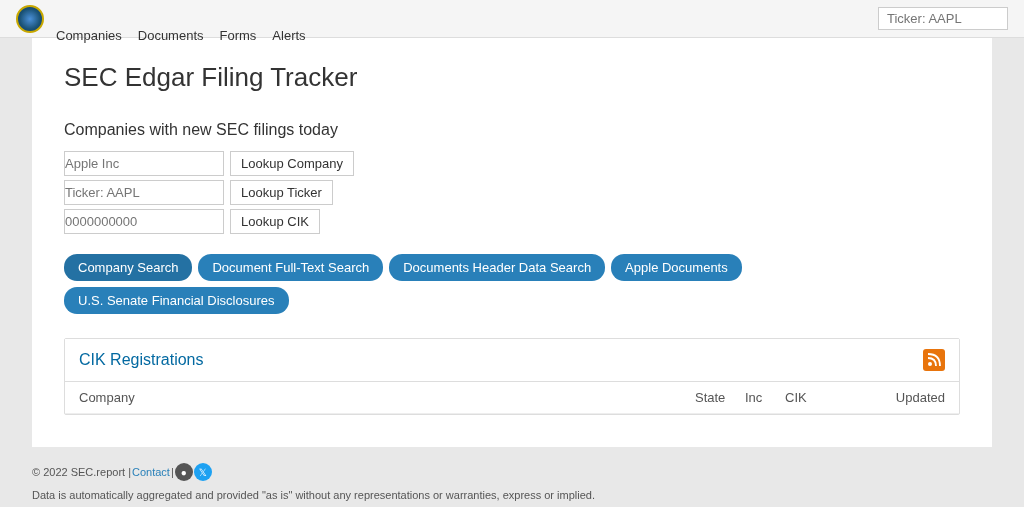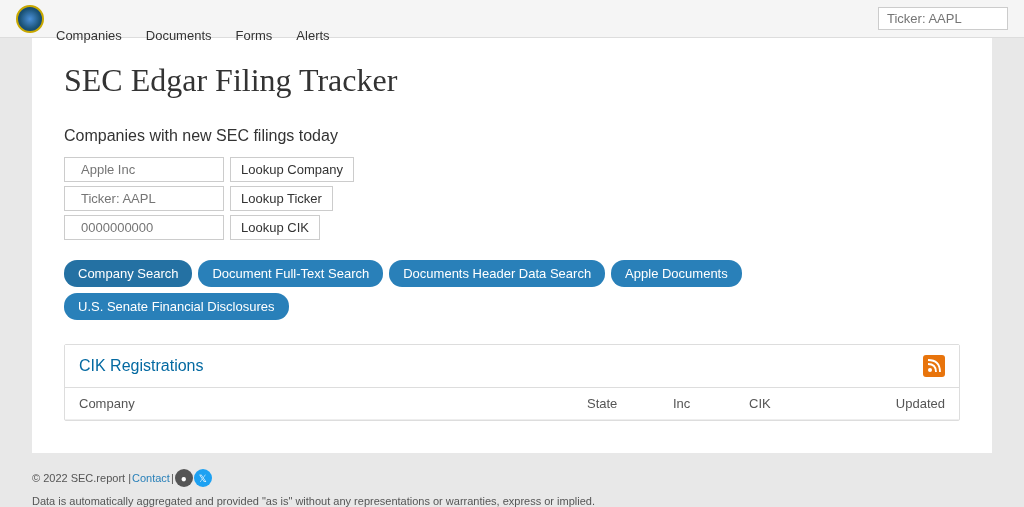--- a/index.html
+++ b/index.html
@@ -14,21 +14,21 @@
       padding: 0 16px;
       height: 38px;
     }
     .nav-logo {
       width: 28px; height: 28px; margin-right: 12px;
       background: radial-gradient(circle, #4a90d9 0%, #1a5276 60%, #0d3b6e 100%);
       border-radius: 50%;
       border: 2px solid #c8a800;
       flex-shrink: 0;
     }
-    .nav-links { display: flex; gap: 24px; flex: 1; margin-top: 34px; }
+    .nav-links { display: flex; gap: 16px; flex: 1; margin-top: 34px; }
     .nav-link {
       color: #333;
       text-decoration: none;
       font-size: 13px;
       cursor: pointer;
     }
     .nav-ticker-input {
       border: 1px solid #ccc;
       padding: 3px 8px;
       font-size: 13px;
@@ -39,45 +39,44 @@
     
     .page-wrapper {
       max-width: 960px;
       margin: 0 auto;
       background: #fff;
       min-height: 400px;
       padding: 24px 32px 32px;
     }
 
     .page-title {
-      font-size: 32px;
+      font-size: 26px;
       font-weight: normal;
       color: #333;
       margin-bottom: 28px;
-      font-family: Liberation Serif, serif;
     }
 
     .section-title {
       font-size: 16px;
       font-weight: normal;
       color: #333;
       margin-bottom: 12px;
     }
 
     
     .lookup-form { margin-bottom: 20px; }
     .lookup-row {
       display: flex;
       align-items: center;
       margin-bottom: 4px;
       gap: 6px;
     }
     .lookup-input {
       border: 1px solid #ccc;
-      padding: 4px 16px;
+      padding: 4px 0;
       font-size: 13px;
       width: 160px;
       color: #999;
     }
     .lookup-btn {
       background: #fff;
       border: 1px solid #ccc;
       padding: 4px 10px;
       font-size: 13px;
       cursor: pointer;
@@ -129,21 +128,20 @@
       font-size: 14px;
       cursor: pointer;
     }
     .table-header {
       display: flex;
       padding: 8px 14px;
       font-size: 13px;
       color: #555;
       border-bottom: 1px solid #eee;
       background: #fff;
-      gap: 36px;
     }
     .col-company { flex: 1; }
     .col-state { width: 50px; }
     .col-inc { width: 40px; }
     .col-cik { width: 60px; }
     .col-updated { width: 100px; text-align: right; }
 
     
     footer {
       background: #e8e8e8;

